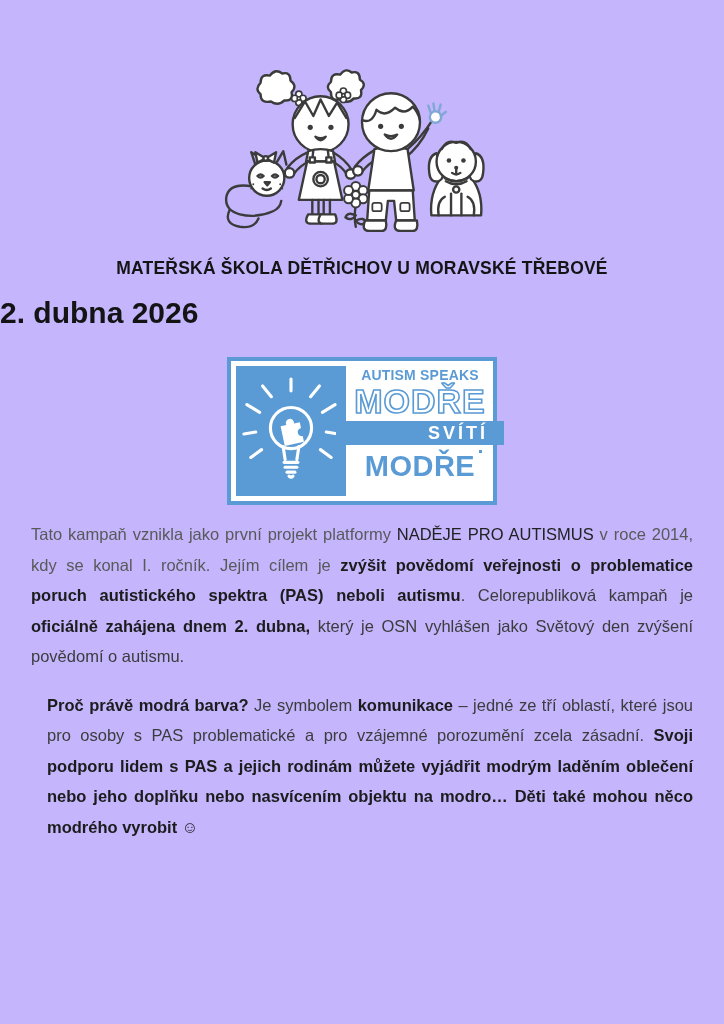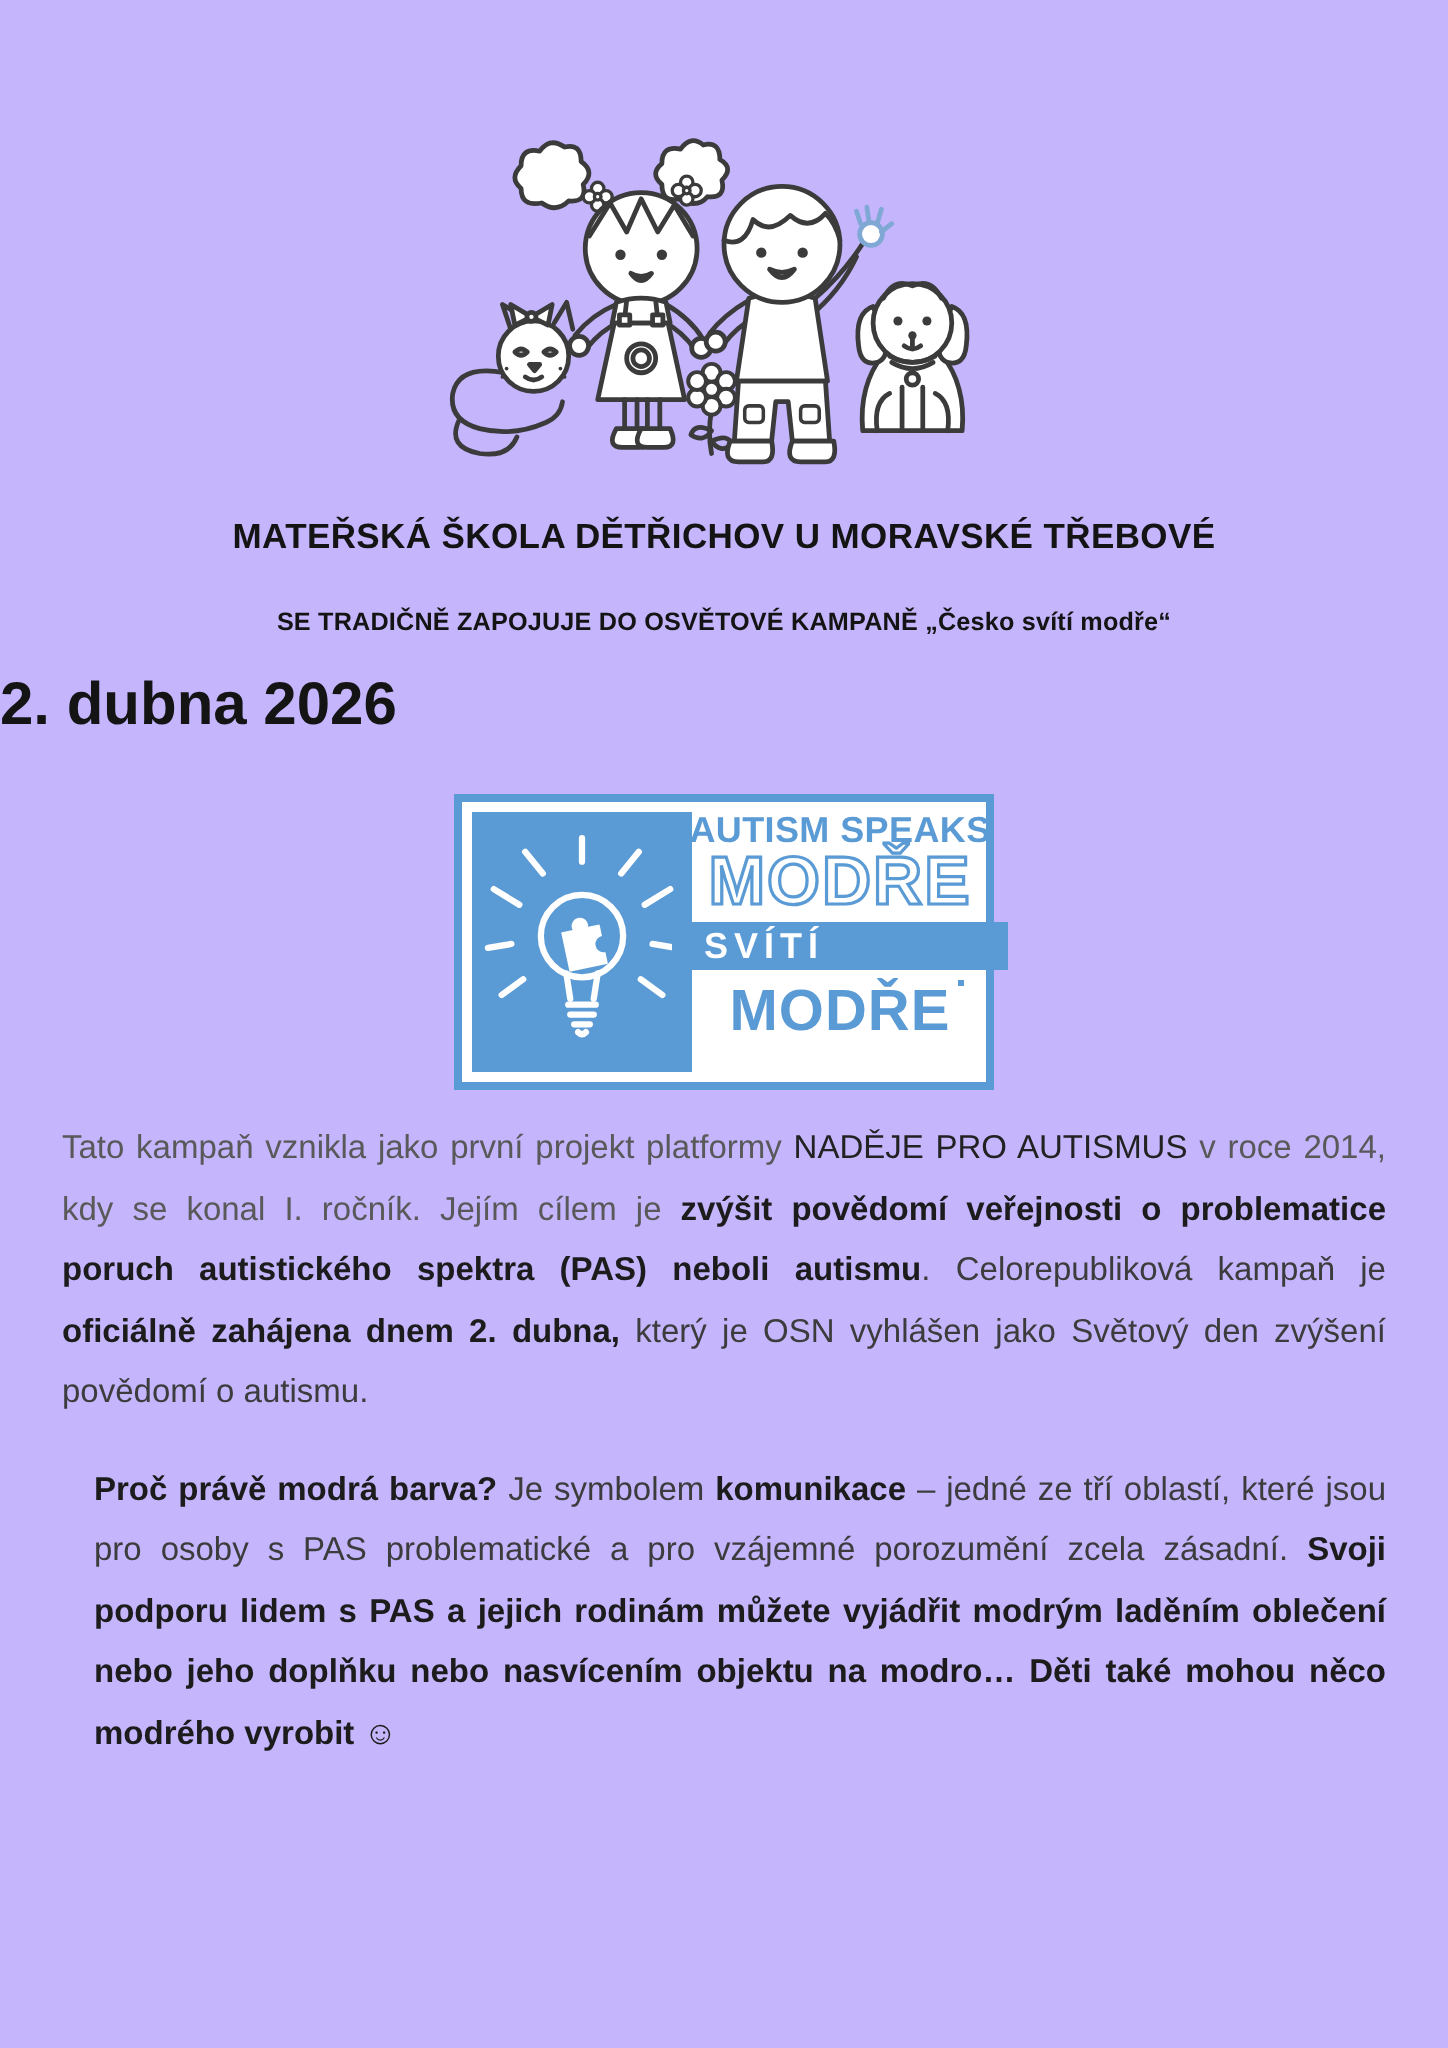--- a/index.html
+++ b/index.html
@@ -33,30 +33,30 @@
   }
   .logo-left{
     flex:0 0 110px;background:var(--blue,#5b9bd5);
     display:flex;align-items:center;justify-content:center;
   }
   .logo-right{
     flex:1;display:flex;flex-direction:column;align-items:center;
     justify-content:flex-start;padding-top:1px;min-width:0;
   }
   .logo-brand{
-    color:var(--blue,#5b9bd5);font-weight:bold;font-size:18px;
+    color:var(--blue,#5b9bd5);font-weight:bold;font-size:14px;
     letter-spacing:.2px;line-height:16px;white-space:nowrap;
   }
   .logo-cesko{
     font-size:34px;font-weight:bold;line-height:36px;letter-spacing:1px;
     color:#fff;-webkit-text-stroke:1.6px var(--blue,#5b9bd5);
     text-shadow:0 0 1px var(--blue,#5b9bd5);white-space:nowrap;
   }
   .logo-sviti-bar{
-    background:var(--blue,#5b9bd5);width:100%;text-align:left;
+    background:var(--blue,#5b9bd5);width:100%;text-align:right;
     margin:2px 0;padding:1px 16px;
   }
   .logo-sviti-bar span{
     color:#fff;font-weight:bold;font-size:18px;letter-spacing:3px;line-height:22px;
   }
   .logo-modre{
     color:var(--blue,#5b9bd5);font-size:29px;font-weight:bold;
     line-height:38px;letter-spacing:.5px;position:relative;white-space:nowrap;
   }
   .reg-dot{position:absolute;top:3px;right:-7px;width:3px;height:3px;background:var(--blue,#5b9bd5);}
@@ -195,21 +195,20 @@
       <circle cx="231" cy="106" r="2" fill="#3b3b3b" stroke="none"></circle>
       <path d="M231,108 v3"></path>
         <path d="M227,111 q4,3 8,0"></path>
       <path d="M220,116 Q231,122 242,116"></path>
       <path d="M221,119 Q231,125 241,119"></path>
       <circle cx="231" cy="127" r="3" fill="#fff"></circle>
     </g>
   </svg>
 
   <h1 class="school-line">MATEŘSKÁ ŠKOLA DĚTŘICHOV U MORAVSKÉ TŘEBOVÉ</h1>
-  <h2 class="campaign-line">SE TRADIČNĚ ZAPOJUJE DO OSVĚTOVÉ KAMPANĚ „Česko svítí modře“</h2>
   <div class="date-line">2. dubna 2026</div>
 
   <div class="logo">
     <div class="logo-left">
       <svg width="98" height="126" viewBox="0 0 100 110" fill="none" stroke="#fff" stroke-width="3.2" stroke-linecap="round" stroke-linejoin="round">
         <path d="M50,14 L50,2"></path>
         <path d="M30,20 L21,9"></path>
         <path d="M70,20 L79,9"></path>
         <path d="M18,36 L5,28"></path>
         <path d="M82,36 L95,28"></path>

